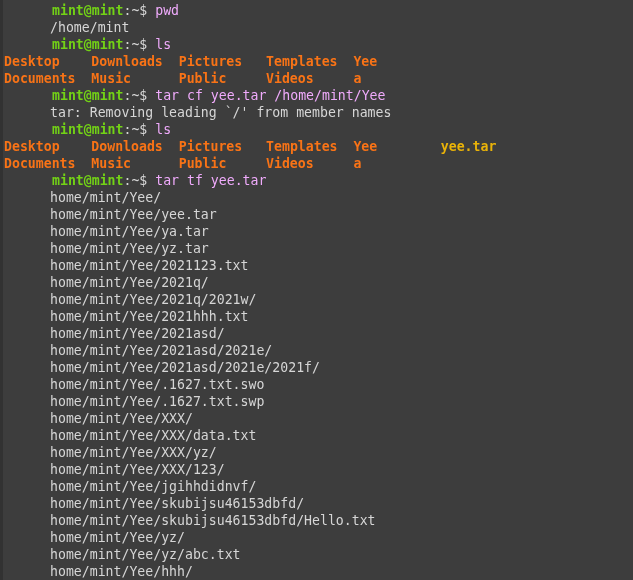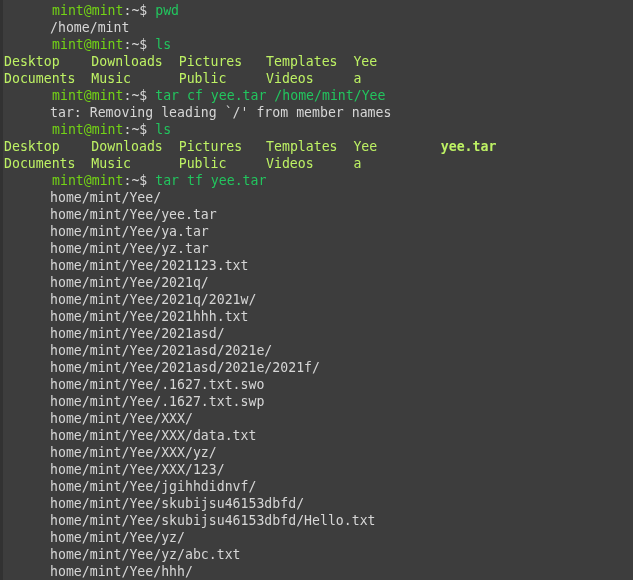--- a/index.html
+++ b/index.html
@@ -44,39 +44,39 @@
     color: #d6d6d6;
   }
   .line {
     height: 17px;
     white-space: pre;
     font-size: 13.2px;
     line-height: 17px;
   }
   .prompt-user {
     color: #73d216;
-    font-weight: normal;
+    font-weight: bold;
     padding-left: 48px;
   }
   .prompt-tail {
     color: #d6d6d6;
   }
   .cmd {
-    color: #22c55e;
+    color: #f0abfc;
   }
   .out {
     color: #d6d6d6;
     margin-left: 46px;
   }
   .dir {
-    color: #bef264;
-    font-weight: normal;
+    color: #f97316;
+    font-weight: bold;
   }
   .archive {
-    color: #bef264;
+    color: #eab308;
     font-weight: bold;
   }
   .pad {
     color: transparent;
   }
 </style>
 </head>
 <body>
 
 <div id="terminal">

